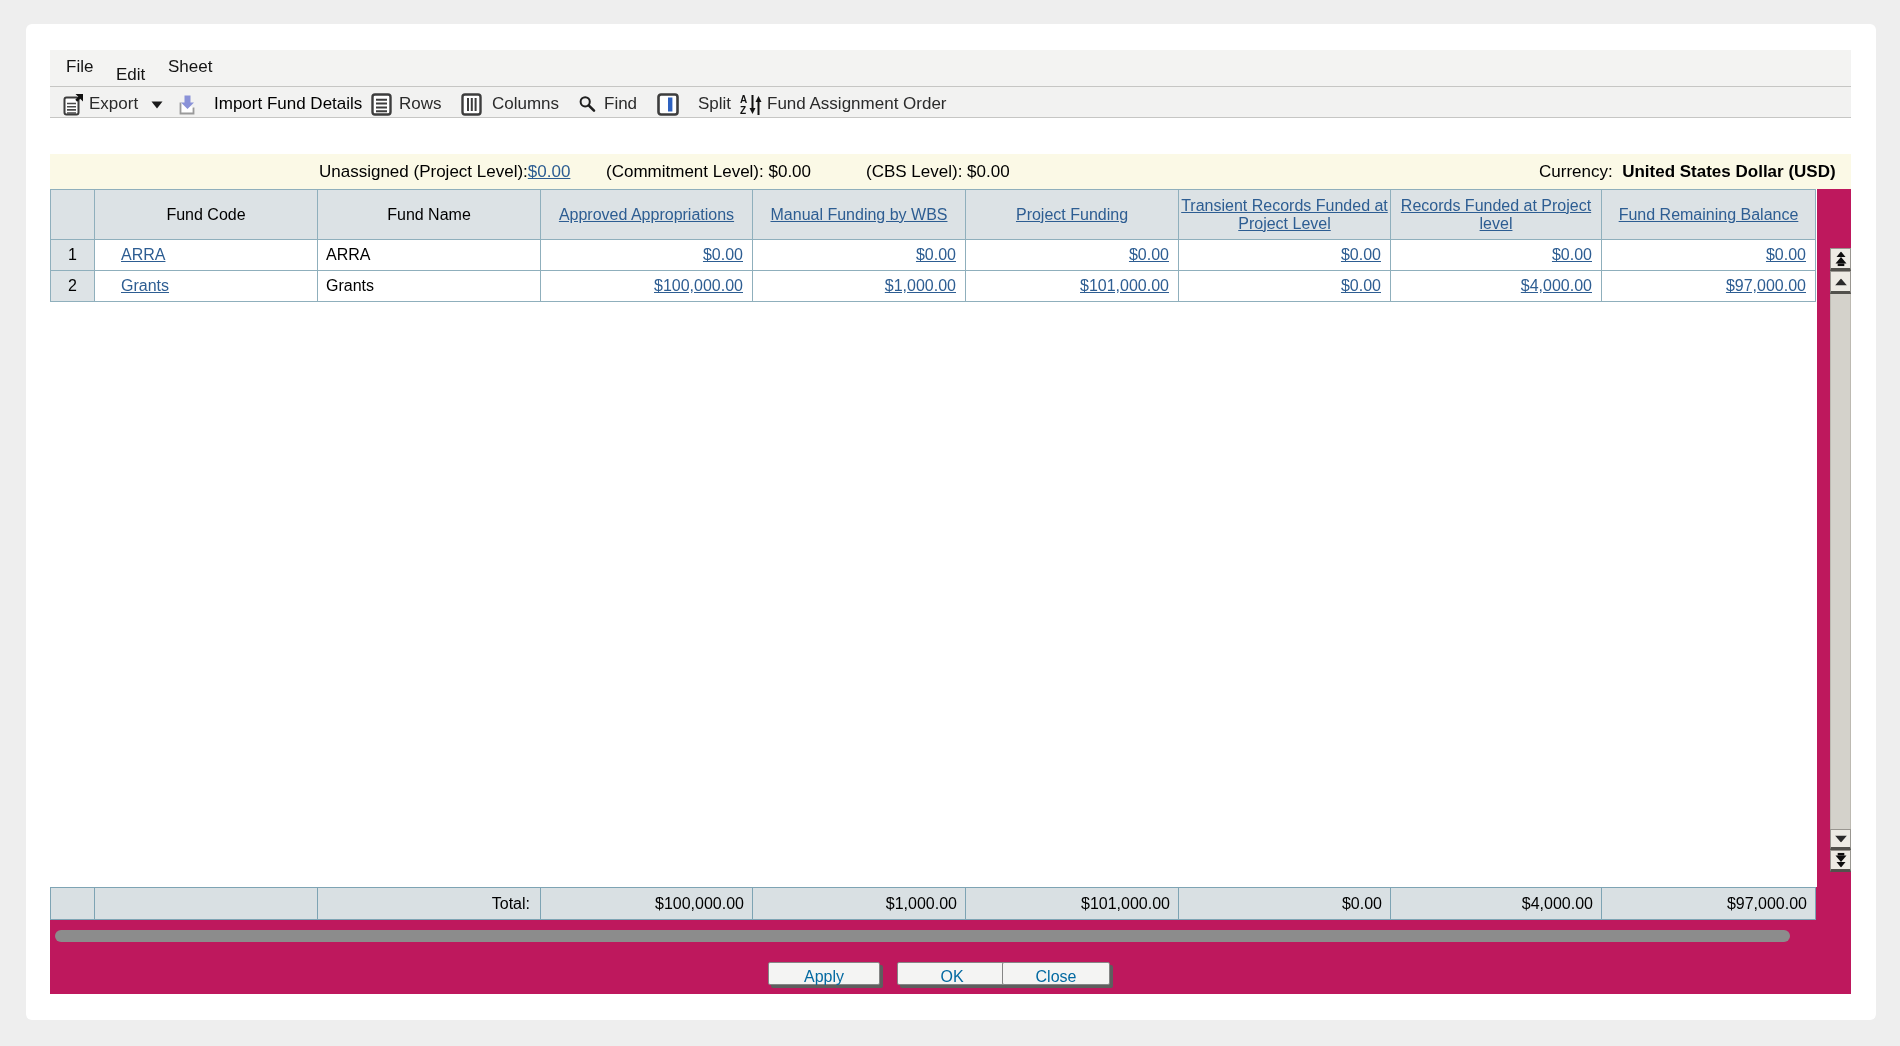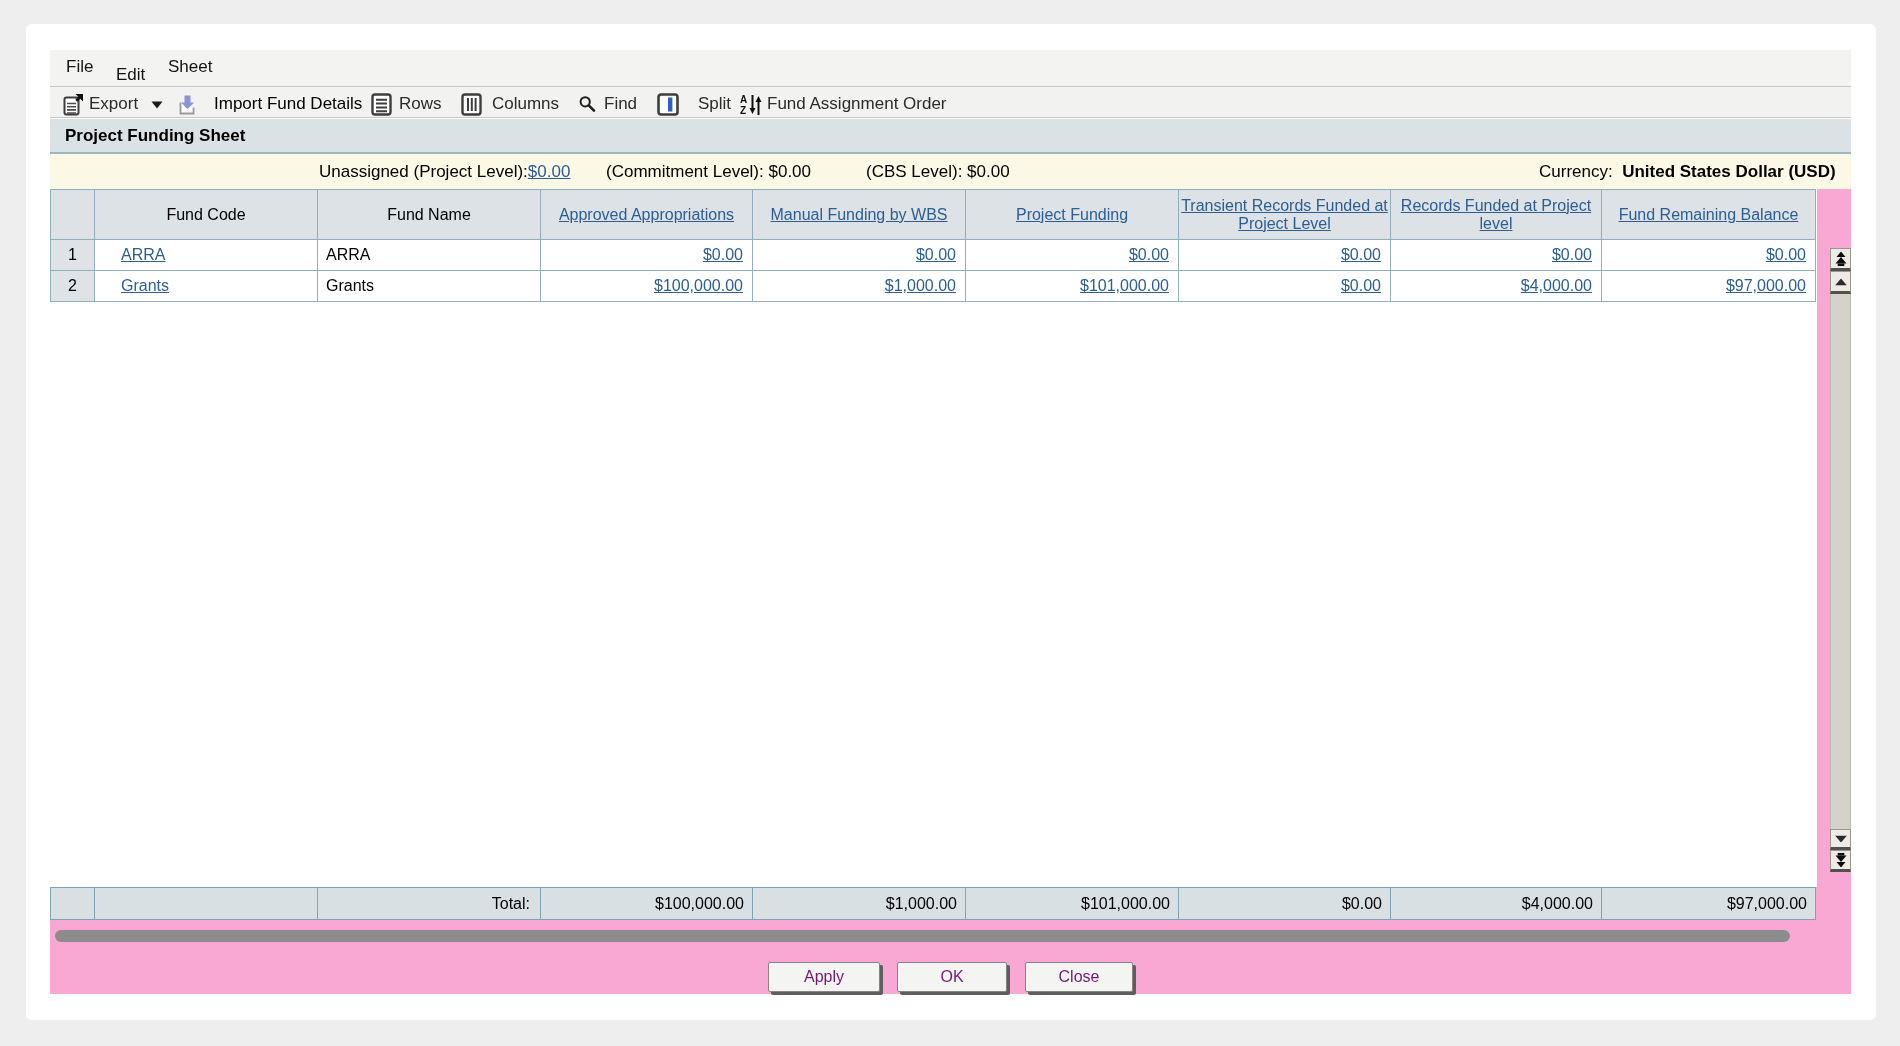--- a/index.html
+++ b/index.html
@@ -7,32 +7,32 @@
   .win { position:absolute; left:26px; top:24px; width:1850px; height:996px; background:#ffffff; border-radius:6px; }
   .abs { position:absolute; }
   .menubar { left:24px; top:26px; width:1801px; height:37px; background:#f3f3f2; border-bottom:1px solid #c6c6c4; }
   .menubar span { position:absolute; top:7px; font-size:17px; color:#141414; }
   .toolbar { left:24px; top:63px; width:1801px; height:31px; background:#f2f2f1; border-bottom:1px solid #c6c6c4; }
   .tb { position:absolute; top:7px; font-size:17px; color:#2b2b2b; white-space:nowrap; }
   .titlebar { left:24px; top:95px; width:1801px; height:35px; background:#dbe2e5; border-bottom:2px solid #9db7c2; }
   .titlebar b { position:absolute; left:15px; top:7px; font-size:17px; color:#000; }
   .yellow { left:24px; top:130px; width:1801px; height:35px; background:#fbf9e6; }
   .yellow div { position:absolute; top:8px; font-size:17px; color:#000; white-space:nowrap; }
-  .panel { left:24px; top:165px; width:1801px; height:805px; background:#f9a8d4; }
+  .panel { left:24px; top:165px; width:1801px; height:805px; background:#be185d; }
   a.lk { color:#2d5d92; text-decoration:underline; }
   table.grid { position:absolute; left:0px; top:0px; border-collapse:collapse; table-layout:fixed; background:#fff; }
   table.grid td, table.grid th { border:1px solid #8fafbc; font-size:16px; font-weight:normal; overflow:hidden; white-space:nowrap; }
   table.grid th { background:#dce2e5; color:#000; }
   td.num { background:#dde3e6; text-align:center; font-weight:bold; }
   td.r { text-align:right; padding-right:9px; }
   td.l { text-align:left; padding-left:8px; }
   .grid.total td { border-color:#7ea4b4; background:#d9e0e3; }
   .grid.total td.r { padding-right:8px; }
   .hsb { position:absolute; left:5px; top:741px; width:1735px; height:12px; background:#8c8c8c; border-radius:6px; }
-  .btn { position:absolute; top:938px; height:30px; background:#f4f4f3; border:1px solid #858585; border-radius:2px; box-shadow:3px 3px 0 #5e5e5e; font-size:16px; color:#701a75; text-align:center; line-height:27px; }
+  .btn { position:absolute; top:938px; height:23px; background:#f4f4f3; border:1px solid #858585; border-radius:2px; box-shadow:3px 3px 0 #5e5e5e; font-size:16px; color:#0369a1; text-align:center; line-height:27px; }
   .tbi { position:absolute; }
   .vbtn { position:absolute; left:1804px; width:21px; background:#edebe4; border:1px solid #999690; border-bottom:3px solid #52514c; }
   .vbtn svg { position:absolute; left:50%; top:50%; transform:translate(-50%,-50%); }
 </style>
 </head>
 <body>
 <div class="win">
   <div class="abs menubar">
     <span style="left:16px;">File</span>
     <span style="left:66px;margin-top:8px;">Edit</span>
@@ -76,23 +76,20 @@
     <svg class="tbi" style="left:690px;top:6px;" width="22" height="24" viewBox="0 0 22 24">
       <text x="0" y="9.5" font-family="Liberation Sans" font-size="10" font-weight="bold" fill="#111">A</text>
       <text x="0" y="21" font-family="Liberation Sans" font-size="10" font-weight="bold" fill="#111">Z</text>
       <path d="M12.5 2 v15" stroke="#111" stroke-width="2"></path>
       <polygon points="9.5,15 15.5,15 12.5,21" fill="#111"></polygon>
       <path d="M18.5 22 v-15" stroke="#111" stroke-width="2"></path>
       <polygon points="15.5,9 21.5,9 18.5,3" fill="#111"></polygon>
     </svg>
     <span class="tb" style="left:717px;">Fund Assignment Order</span>
   </div>
-  <div class="abs titlebar">
-      <b>Project Funding Sheet</b>
-    </div>
   <div class="abs yellow">
     <div style="left:269px;">Unassigned (Project Level):<a class="lk">$0.00</a></div>
     <div style="left:556px;">(Commitment Level): $0.00</div>
     <div style="left:816px;">(CBS Level): $0.00</div>
     <div style="left:1489px;">Currency: &nbsp;<b>United States Dollar (USD)</b></div>
   </div>
   <div class="abs panel">
     <div style="position:absolute;left:0px;top:0px;width:1767px;height:698px;background:#fff;"></div>
     <table class="grid" style="left:0px;top:0px;width:1765px;">
       <colgroup>
@@ -190,14 +187,14 @@
   </div>
   <div class="vbtn" style="top:826px;height:22px;">
     <svg width="13" height="15" viewBox="0 0 13 15">
       <polygon points="6.5,15 11,9.5 2,9.5" fill="#0d0d0d"></polygon>
       <polygon points="6.5,9.5 12,3 1,3" fill="#0d0d0d"></polygon>
       <rect x="3.2" y="0.4" width="6.6" height="2.6" fill="#0d0d0d"></rect>
     </svg>
   </div>
   <div class="btn" style="left:742px;width:112px;">Apply</div>
   <div class="btn" style="left:871px;width:110px;">OK</div>
-  <div class="btn" style="left:999px;width:108px;">Close</div>
+  <div class="btn" style="left:976px;width:108px;">Close</div>
 </div>
 
 </body></html>

